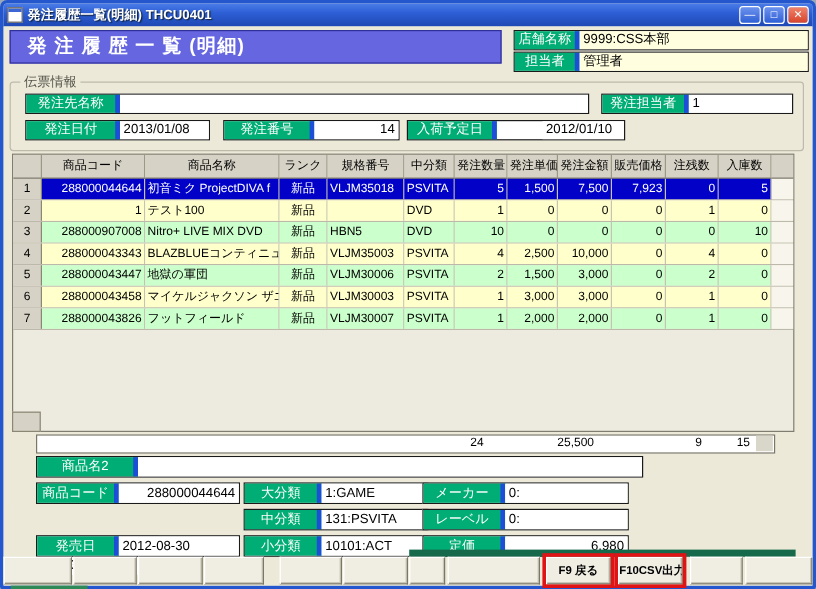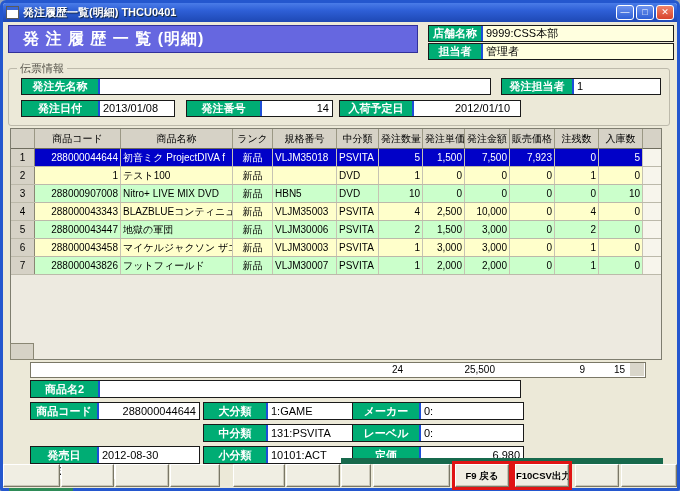--- a/index.html
+++ b/index.html
@@ -31,22 +31,22 @@
   .client{ position:absolute; left:0; top:19px; right:0; bottom:0; background:#ECE9D8; }
 
   
   .banner{
     position:absolute; left:5px; top:3px; width:410px; height:28px;
     background:#6667E0; border:1px solid #30309A;
     color:#fff; font-weight:bold; font-size:16px; line-height:26px;
     padding-left:14px; letter-spacing:1px; white-space:nowrap; overflow:hidden;
   }
   .pair{ position:absolute; display:flex; border:1px solid #1a1a1a; background:#fff; height:17px; }
-  .glabel{ background:#00AD74; color:#fff; font-weight:bold; font-size:11px;
-    text-align:center; line-height:15px; border-right:2px solid #1d4ed8;
+  .glabel{ background:#00AD74; color:#fff; font-weight:normal; font-size:11px;
+    text-align:center; line-height:15px; border-right:4px solid #1d4ed8;
     white-space:nowrap; overflow:hidden; flex:0 0 auto;}
   .gfield{ background:#fff; font-size:11px; line-height:15px; padding:0 3px;
     white-space:nowrap; overflow:hidden; flex:0 0 auto;}
   .gfield.cream{ background:#FFFFDF; }
   .gfield.rt{ text-align:right; }
 
   
   .groupbox{
     position:absolute; left:5px; top:46px; width:662px; height:58px;
     border:1px solid #BDBAAB; border-radius:3px;
@@ -293,21 +293,21 @@
     <div class="totals">
       <span class="t-qty">24</span>
       <span class="t-amt">25,500</span>
       <span class="t-back">9</span>
       <span class="t-recv">15</span>
       <span class="tseg"></span>
     </div>
 
     <div class="detail">
       <div class="pair" style="left:27px; top:358px;">
-        <span class="glabel" style="width:69px;">商品名2</span>
+        <span class="glabel" style="width:84px;">商品名2</span>
         <span class="gfield" style="width:420px;"></span>
       </div>
 
       <div class="pair" style="left:27px; top:380px;">
         <span class="glabel" style="width:68px;">商品コード</span>
         <span class="gfield rt" style="width:100px;">288000044644</span>
       </div>
       <div class="pair" style="left:200px; top:380px;">
         <span class="glabel" style="width:64px;">大分類</span>
         <span class="gfield" style="width:88px;">1:GAME</span>

